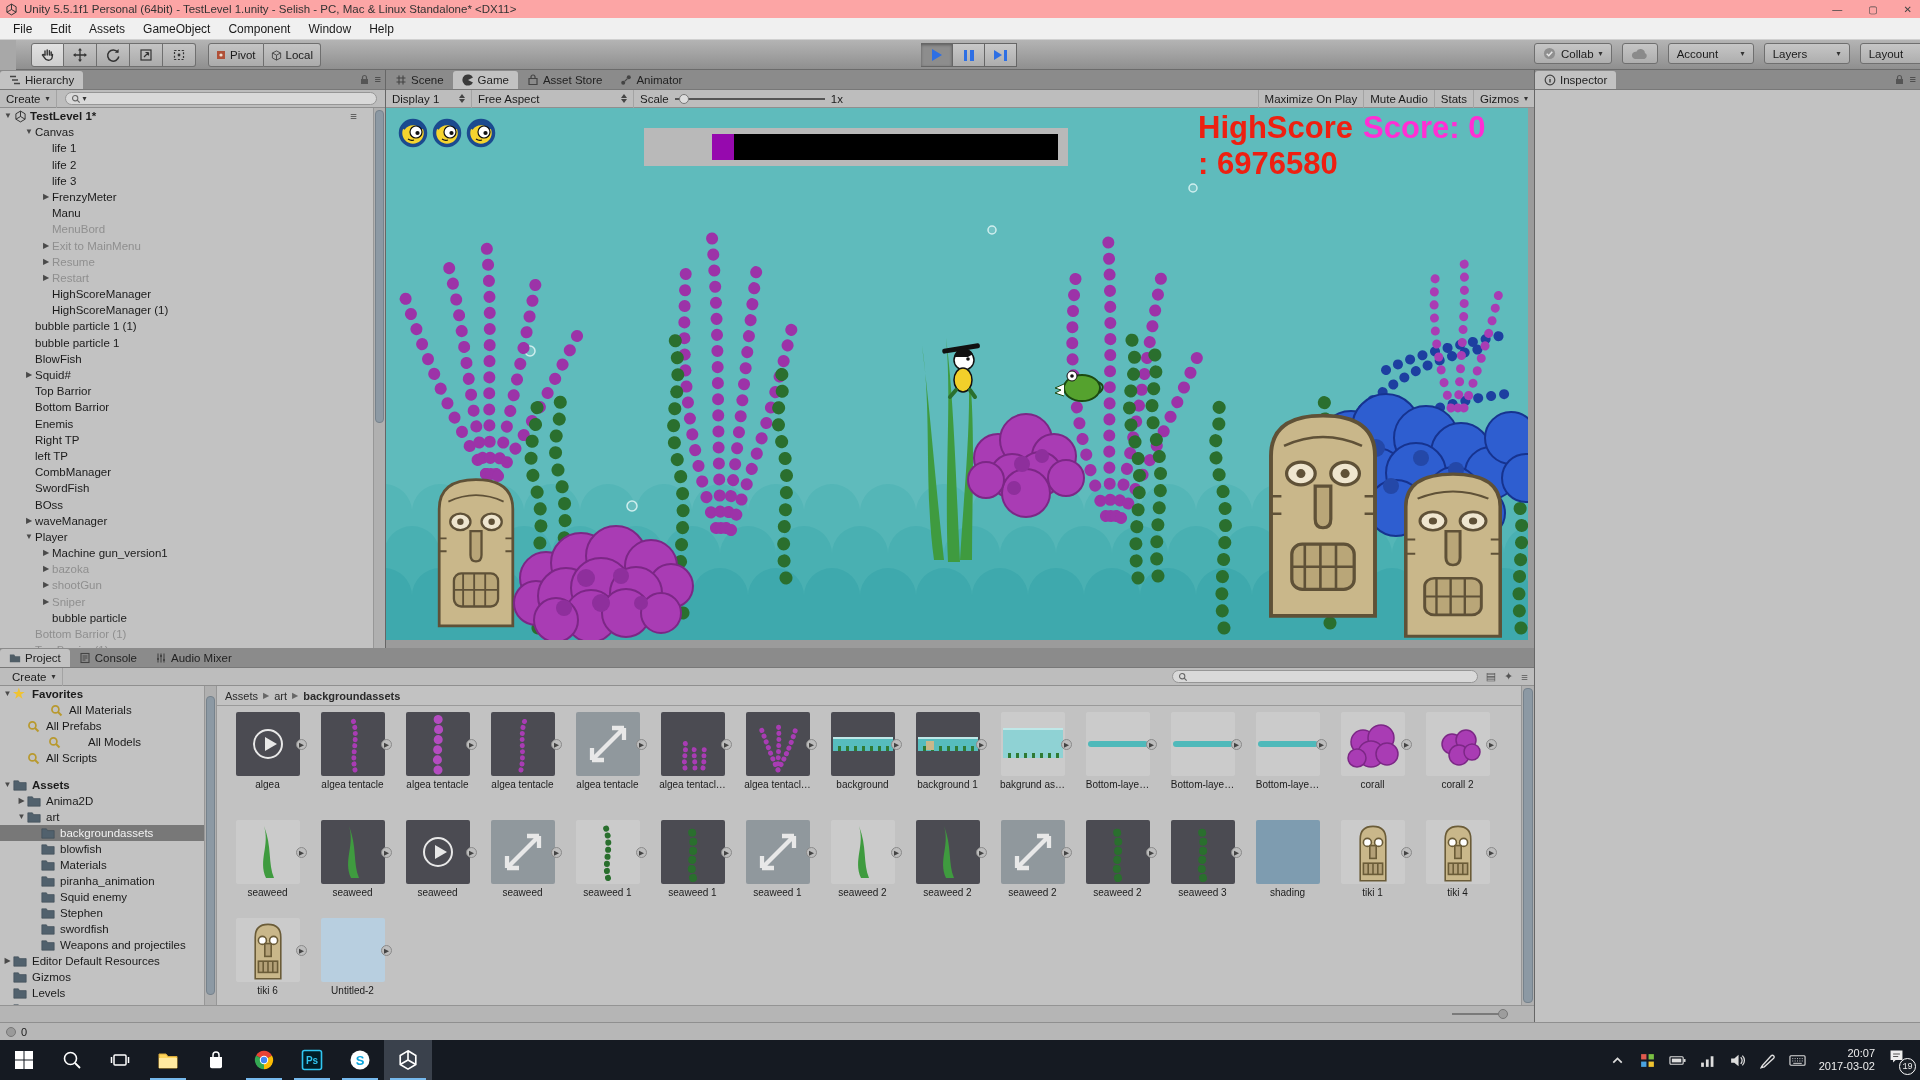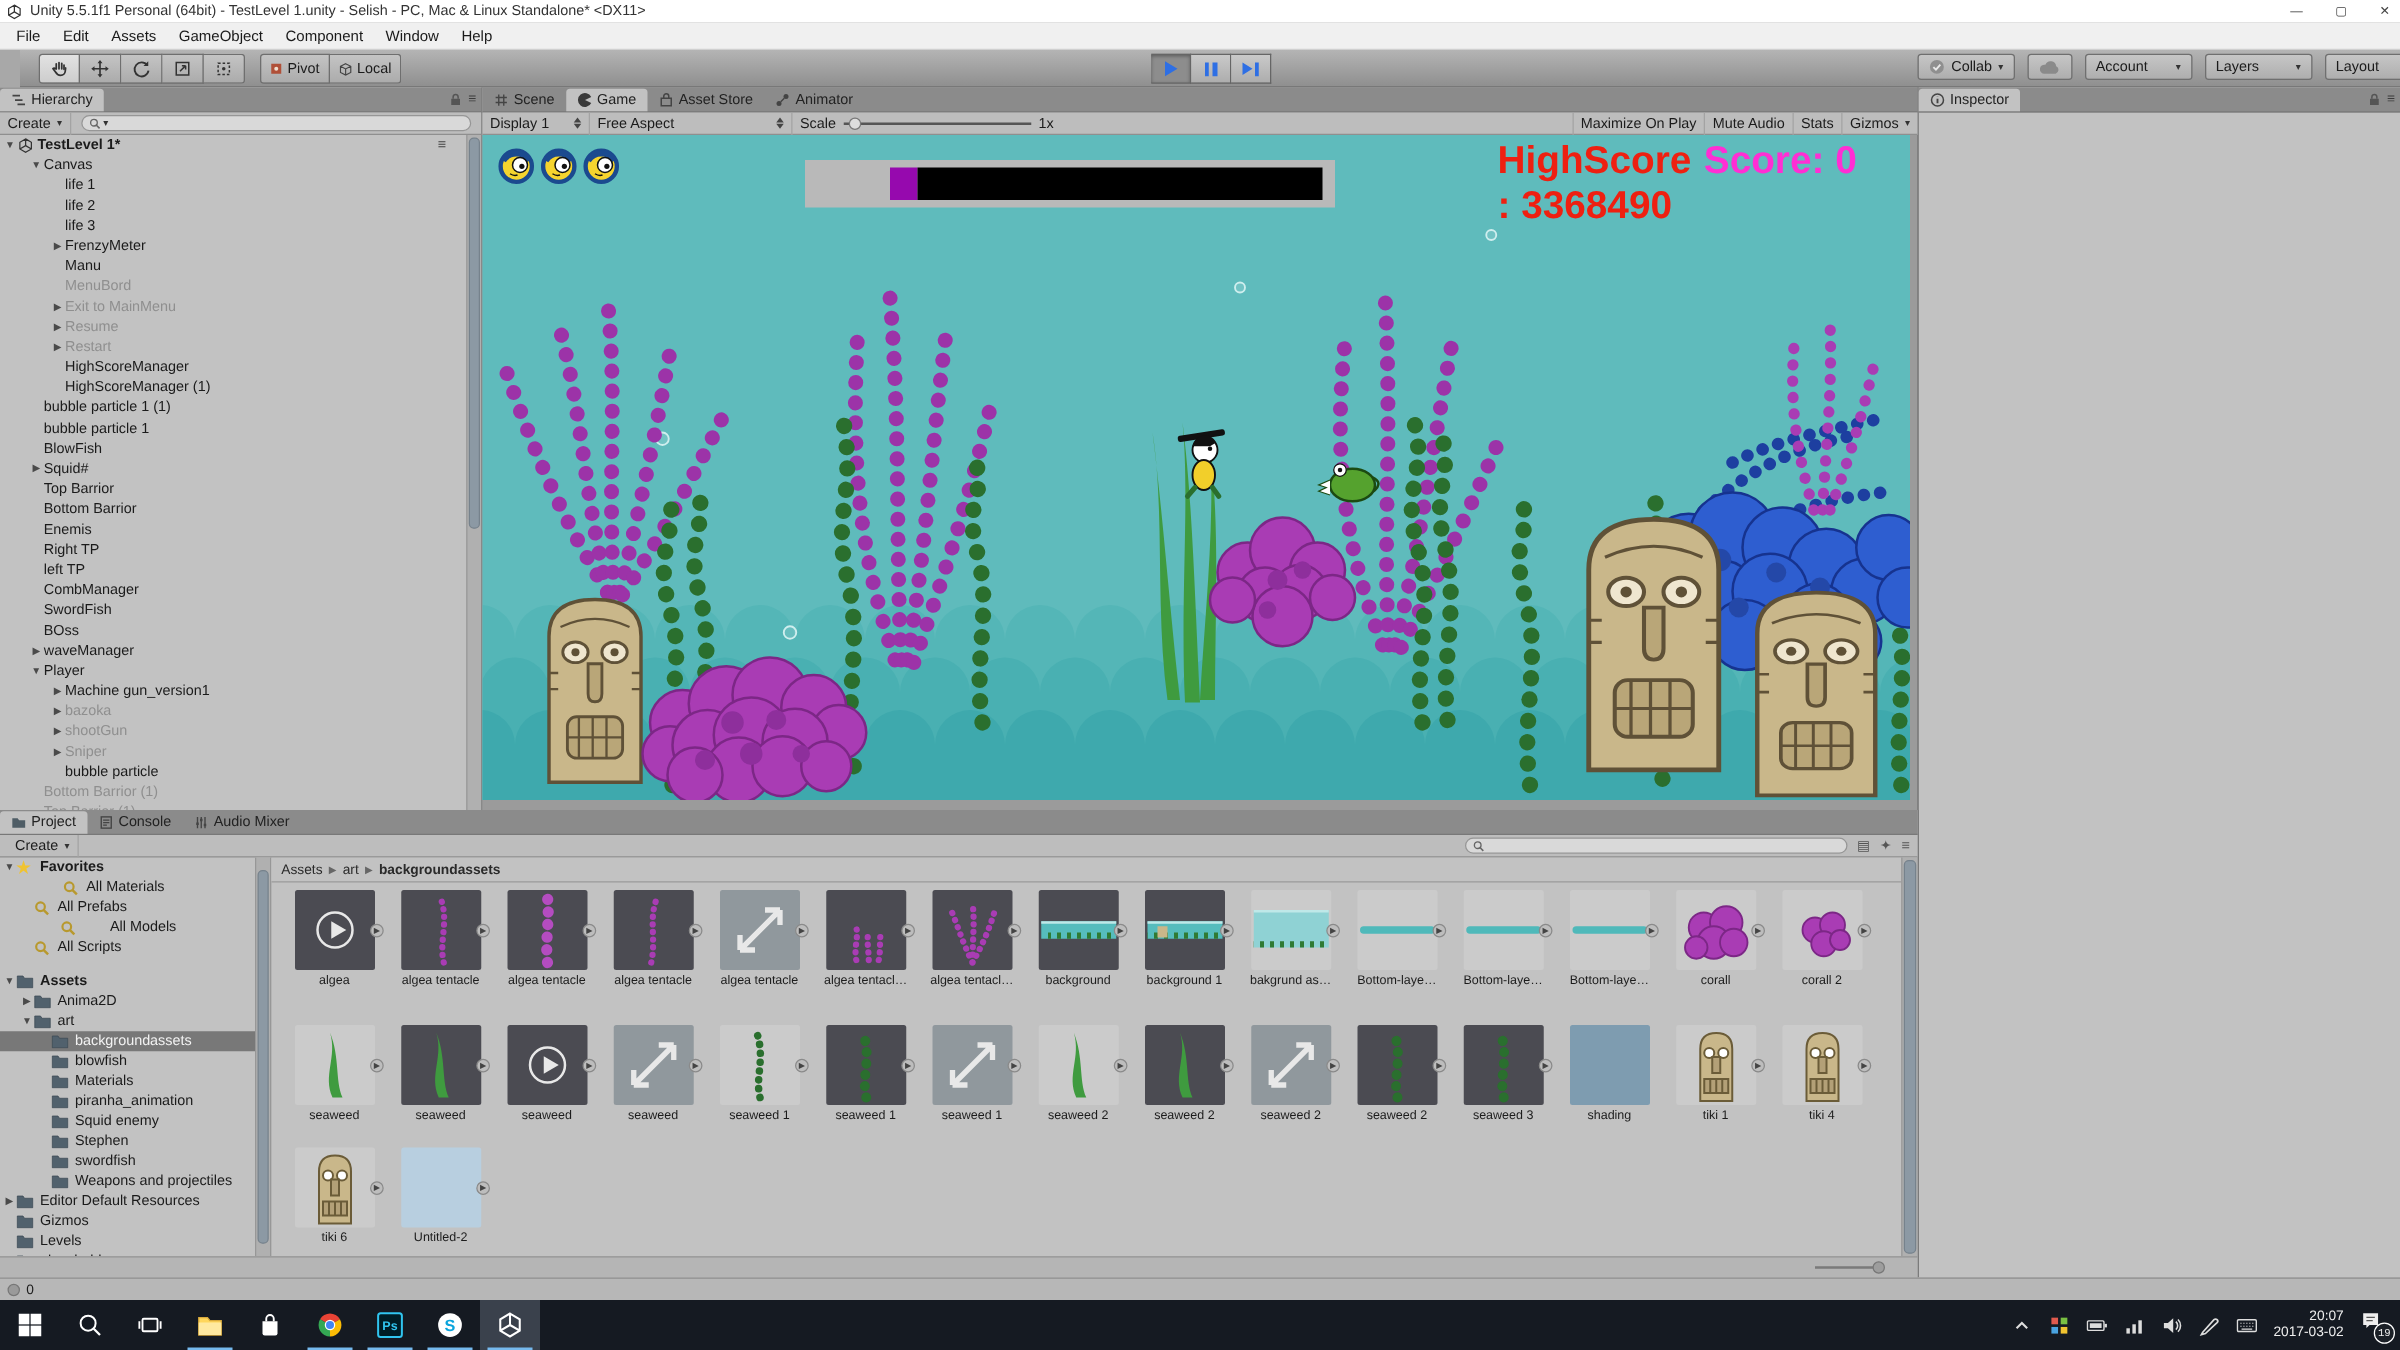--- a/index.html
+++ b/index.html
@@ -1,21 +1,21 @@
 <!DOCTYPE html>
 <html style="--teal: #5fbbbc; --scorered: #ee2011; --scoremag: #ff2ed4; --frenzy: #9609ae; --purple: #a93cb4; --green: #2a6f2e; --tan: #c9b78a; --blue: #2e5ed0;"><head>
 <meta charset="utf-8">
 <style>
   html,body{margin:0;padding:0;background:#333;font-family:"Liberation Sans",sans-serif;}
   *{box-sizing:border-box;}
   #root{position:relative;width:1920px;height:1080px;overflow:hidden;background:#a8a8a8;user-select:none;color:#1b1b1b;}
   .abs{position:absolute;}
 
   
-  .titlebar{left:0;top:0;width:1920px;height:18px;background:#ffffff;display:flex;align-items:center;font-size:11.5px;color:#333;}
+  .titlebar{left:0;top:0;width:1920px;height:18px;background:#fca5a5;display:flex;align-items:center;font-size:11.5px;color:#333;}
   .titlebar .ulogo{width:13px;height:13px;margin:0 6px 0 5px;}
   .wincontrols{position:absolute;right:8px;top:0;height:18px;display:flex;gap:26px;align-items:center;color:#444;font-size:10px;}
   .menubar{left:0;top:18px;width:1920px;height:22px;background:#f0f0f0;border-bottom:1px solid #d0d0d0;display:flex;align-items:center;font-size:12px;color:#1a1a1a;padding-left:4px;}
   .menubar span{padding:2px 9px;cursor:default;}
   .toolbar{left:16px;top:40px;width:1920px;height:30px;background:linear-gradient(#b4b4b4,#8f8f8f);border-bottom:1px solid #6b6b6b;}
   .toolgroup{position:absolute;top:3px;display:flex;}
   .tbtn{width:33px;height:24px;background:linear-gradient(#c4c4c4,#ababab);border:1px solid #6f6f6f;border-left:none;display:flex;align-items:center;justify-content:center;}
   .tbtn:first-child{border-left:1px solid #6f6f6f;border-radius:3px 0 0 3px;}
   .tbtn:last-child{border-radius:0 3px 3px 0;}
   .tbtn.sel{background:linear-gradient(#e2e2e2,#cdcdcd);}
@@ -676,21 +676,21 @@
               <circle cx="19.5" cy="15" r="2.1" fill="#111"></circle>
               <path d="M10 21 q3 2 6 1" fill="none" stroke="#111" stroke-width="1.2"></path>
             </svg></span>
         </div>
       <div class="fbar">
         <div class="ph"></div>
         <div class="pf"></div>
       </div>
       <div class="score">
         <div><span class="hs">HighScore</span><span class="sc">Score: 0</span></div>
-        <div><span class="hs">: 3368490</span></div>
+        <div><span class="hs">: 6976580</span></div>
       </div>
     </div>
   </div>
 
   <div class="abs pane inspector">
     <div class="tabstrip">
       <div class="tab active">
         <svg viewBox="0 0 12 12">
             <circle cx="6" cy="6" r="4.8" fill="none" stroke="#444" stroke-width="1.2"></circle>
             <path d="M6 3.2 v.2 M6 5 v3.6" stroke="#444" stroke-width="1.5"></path>

